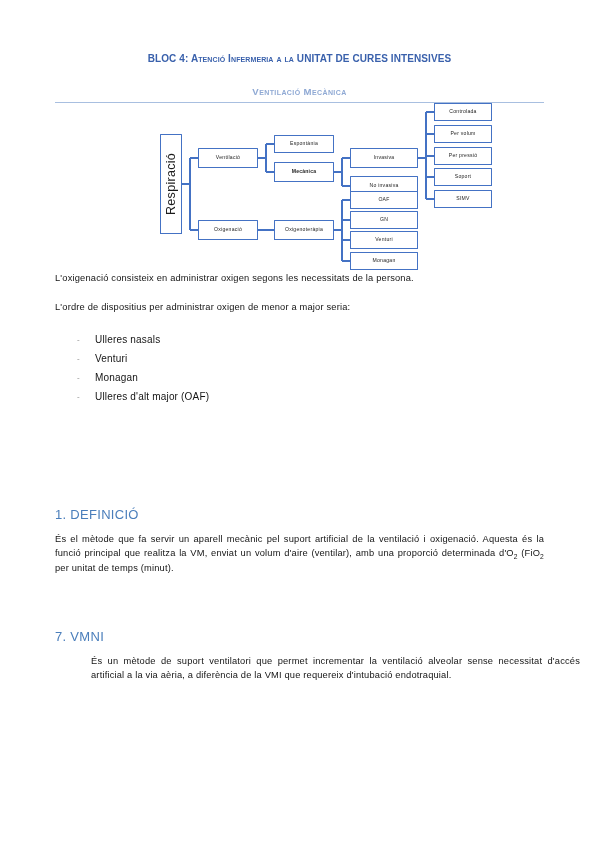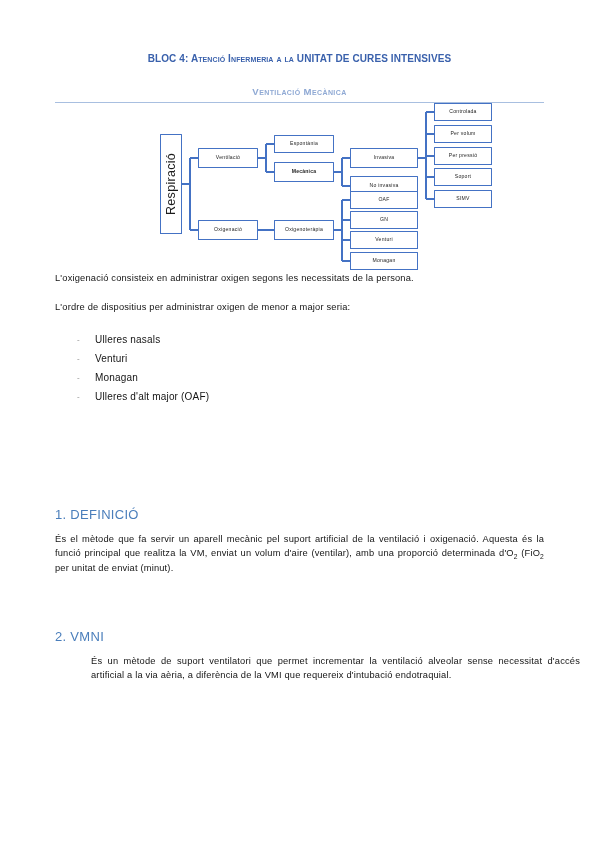--- a/index.html
+++ b/index.html
@@ -232,20 +232,20 @@
     <li>Ulleres nasals</li>
     <li>Venturi</li>
     <li>Monagan</li>
     <li>Ulleres d'alt major (OAF)</li>
   </ul>
 
 
   <div class="section-heading" style="top:508px;">1. DEFINICIÓ</div>
 
   <div class="para" style="top:532px;">
-    <span>És el mètode que fa servir un aparell mecànic pel suport artificial de la ventilació i oxigenació. Aquesta és la funció principal que realitza la VM, enviat un volum d'aire (ventilar), amb una proporció determinada d'O</span><sub>2</sub><span> (FiO</span><sub>2</sub><span> per unitat de enviat (minut).</span>
-  </div>
-
-  <div class="section-heading" style="top:630px;">2. VMNI</div>
+    <span>És el mètode que fa servir un aparell mecànic pel suport artificial de la ventilació i oxigenació. Aquesta és la funció principal que realitza la VM, enviat un volum d'aire (ventilar), amb una proporció determinada d'O</span><sub>2</sub><span> (FiO</span><sub>2</sub><span> per unitat de temps (minut).</span>
+  </div>
+
+  <div class="section-heading" style="top:630px;">7. VMNI</div>
 
   <div class="para" style="top:654px;margin-left:36px;">És un mètode de suport ventilatori que permet incrementar la ventilació alveolar sense necessitat d'accés artificial a la via aèria, a diferència de la VMI que requereix d'intubació endotraquial.</div>
 
 </div>
 
 </body></html>

